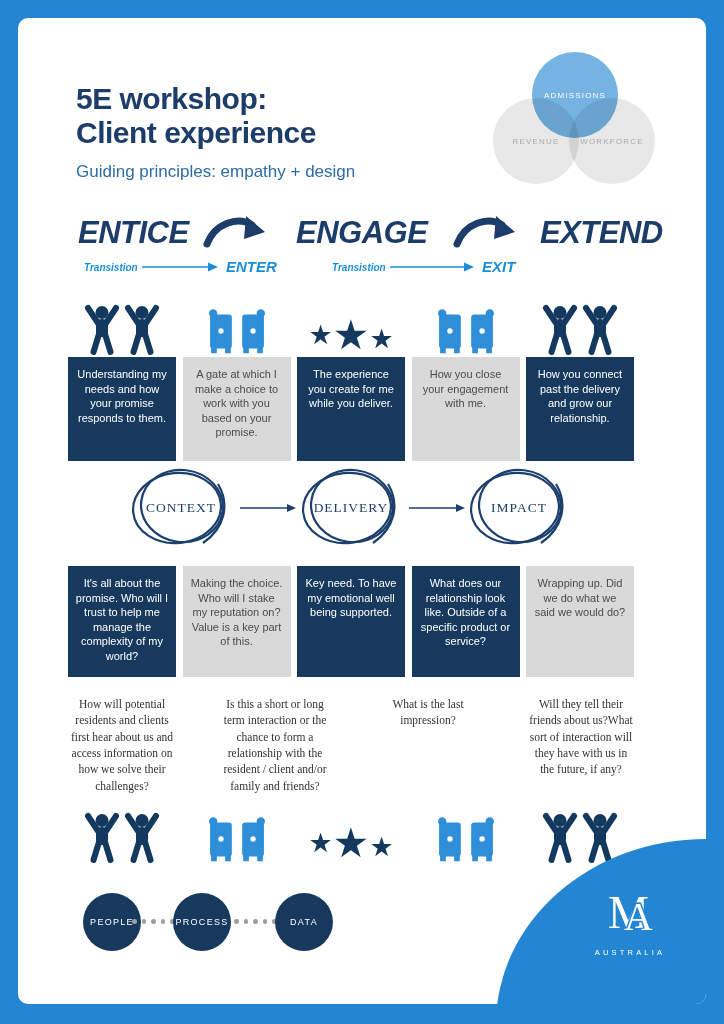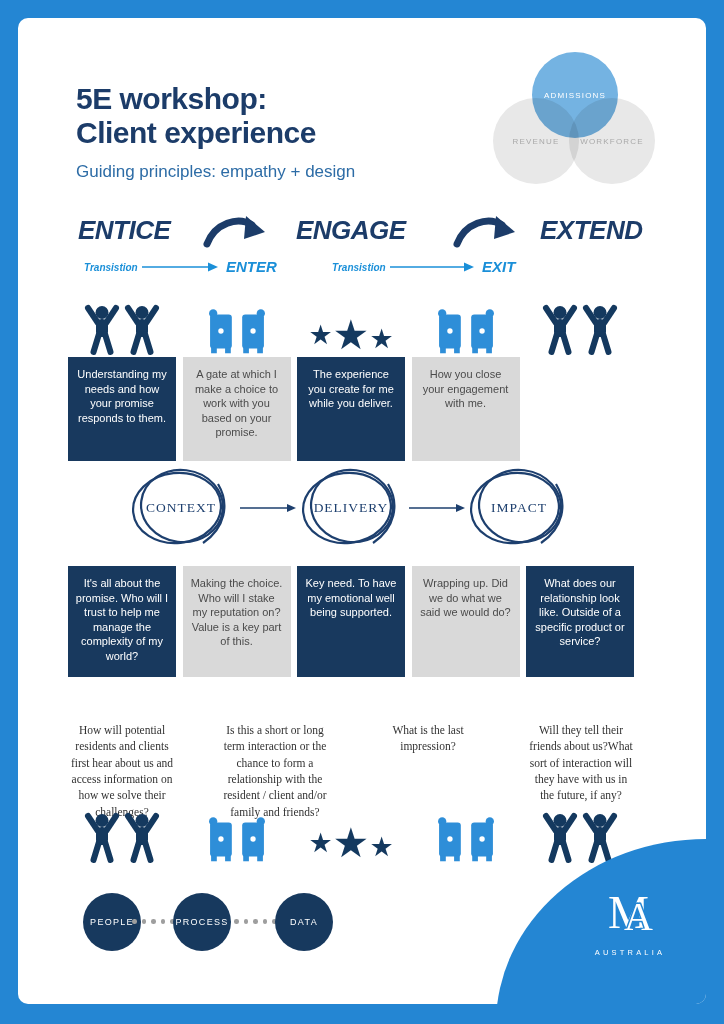--- a/index.html
+++ b/index.html
@@ -16,21 +16,21 @@
   
   .venn-circle{position:absolute;width:86px;height:86px;border-radius:50%;
                display:flex;align-items:center;justify-content:center;}
   .venn-gray{background:#e8e8e8;mix-blend-mode:multiply;}
   .venn-blue{background:#74b3e2;mix-blend-mode:multiply;}
   .venn-label{font-size:8px;letter-spacing:1.2px;}
   .venn-blue .venn-label{color:#ffffff;}
   .venn-gray .venn-label{color:#a9a9a9;}
 
   
-  .stage{position:absolute;font-size:26px;font-weight:800;font-style:italic;color:#1c3c69;
+  .stage{position:absolute;font-size:31px;font-weight:800;font-style:italic;color:#1c3c69;
          letter-spacing:-0.5px;}
   .swoosh{position:absolute;width:64px;height:40px;}
 
   
   .trans-label{position:absolute;font-size:10px;font-weight:700;font-style:italic;color:#1a8fd8;}
   .trans-target{position:absolute;font-size:15px;font-weight:800;font-style:italic;color:#1a8fd8;}
   .trans-arrow{position:absolute;height:10px;}
 
   
   .grid5{position:absolute;left:50px;width:566px;display:grid;
@@ -183,20 +183,21 @@
             <use href="#sym-person" x="42" y="1"></use>
           </svg>
       </div>
     </div>
 
     <div class="grid5 row-boxes1" style="top:339px;">
       <div class="box box-navy">Understanding my needs and how your promise responds to them.</div>
       <div class="box box-gray">A gate at which I make a choice to work with you based on your promise.</div>
       <div class="box box-navy">The experience you create for me while you deliver.</div>
       <div class="box box-gray">How you close your engagement with me.</div>
+      <div class="box box-navy">How you connect past the delivery and grow our relationship.</div>
     </div>
 
     <svg class="scribble" style="left:113px;top:448px;" viewBox="0 0 100 84">
         <use href="#sym-scribble"></use>
       </svg>
     <div class="scribble-label" style="left:113px;top:482px;">CONTEXT</div>
     <svg class="thin-arrow" style="left:222px;top:485px;width:56px;height:10px;" viewBox="0 0 56 10">
       <line x1="0" y1="5" x2="47" y2="5" stroke="#1d3f6e" stroke-width="1.5"></line>
         <polygon points="47,1 56,5 47,9" fill="#1d3f6e"></polygon>
     </svg>
@@ -210,25 +211,25 @@
     </svg>
     <svg class="scribble" style="left:451px;top:448px;" viewBox="0 0 100 84">
         <use href="#sym-scribble"></use>
       </svg>
     <div class="scribble-label" style="left:451px;top:482px;">IMPACT</div>
 
     <div class="grid5 row-boxes2" style="top:548px;">
       <div class="box box-navy">It's all about the promise. Who will I trust to help me manage the complexity of my world?</div>
       <div class="box box-gray">Making the choice. Who will I stake my reputation on? Value is a key part of this.</div>
       <div class="box box-navy">Key need. To have my emotional well being supported.</div>
+      <div class="box box-navy">What does our relationship look like. Outside of a specific product or service?</div>
       <div class="box box-gray">Wrapping up. Did we do what we said we would do?</div>
-      <div class="box box-navy">What does our relationship look like. Outside of a specific product or service?</div>
-    </div>
-
-    <div class="grid5" style="top:704px;gap:45px;">
+    </div>
+
+    <div class="grid5" style="top:678px;gap:45px;">
       <div class="note">How will potential residents and clients first hear about us and access information on how we solve their challenges?</div>
       <div class="note">Is this a short or long term interaction or the chance to form a relationship with the resident / client and/or family and friends?</div>
       <div class="note">What is the last impression?</div>
       <div class="note">Will they tell their friends about us?What sort of interaction will they have with us in the future, if any?</div>
     </div>
 
     <div class="grid5" style="top:790px;">
       <div class="icon-cell">
         <svg width="78" height="52" viewBox="0 0 78 52">
             <use href="#sym-person" x="2" y="1"></use>

